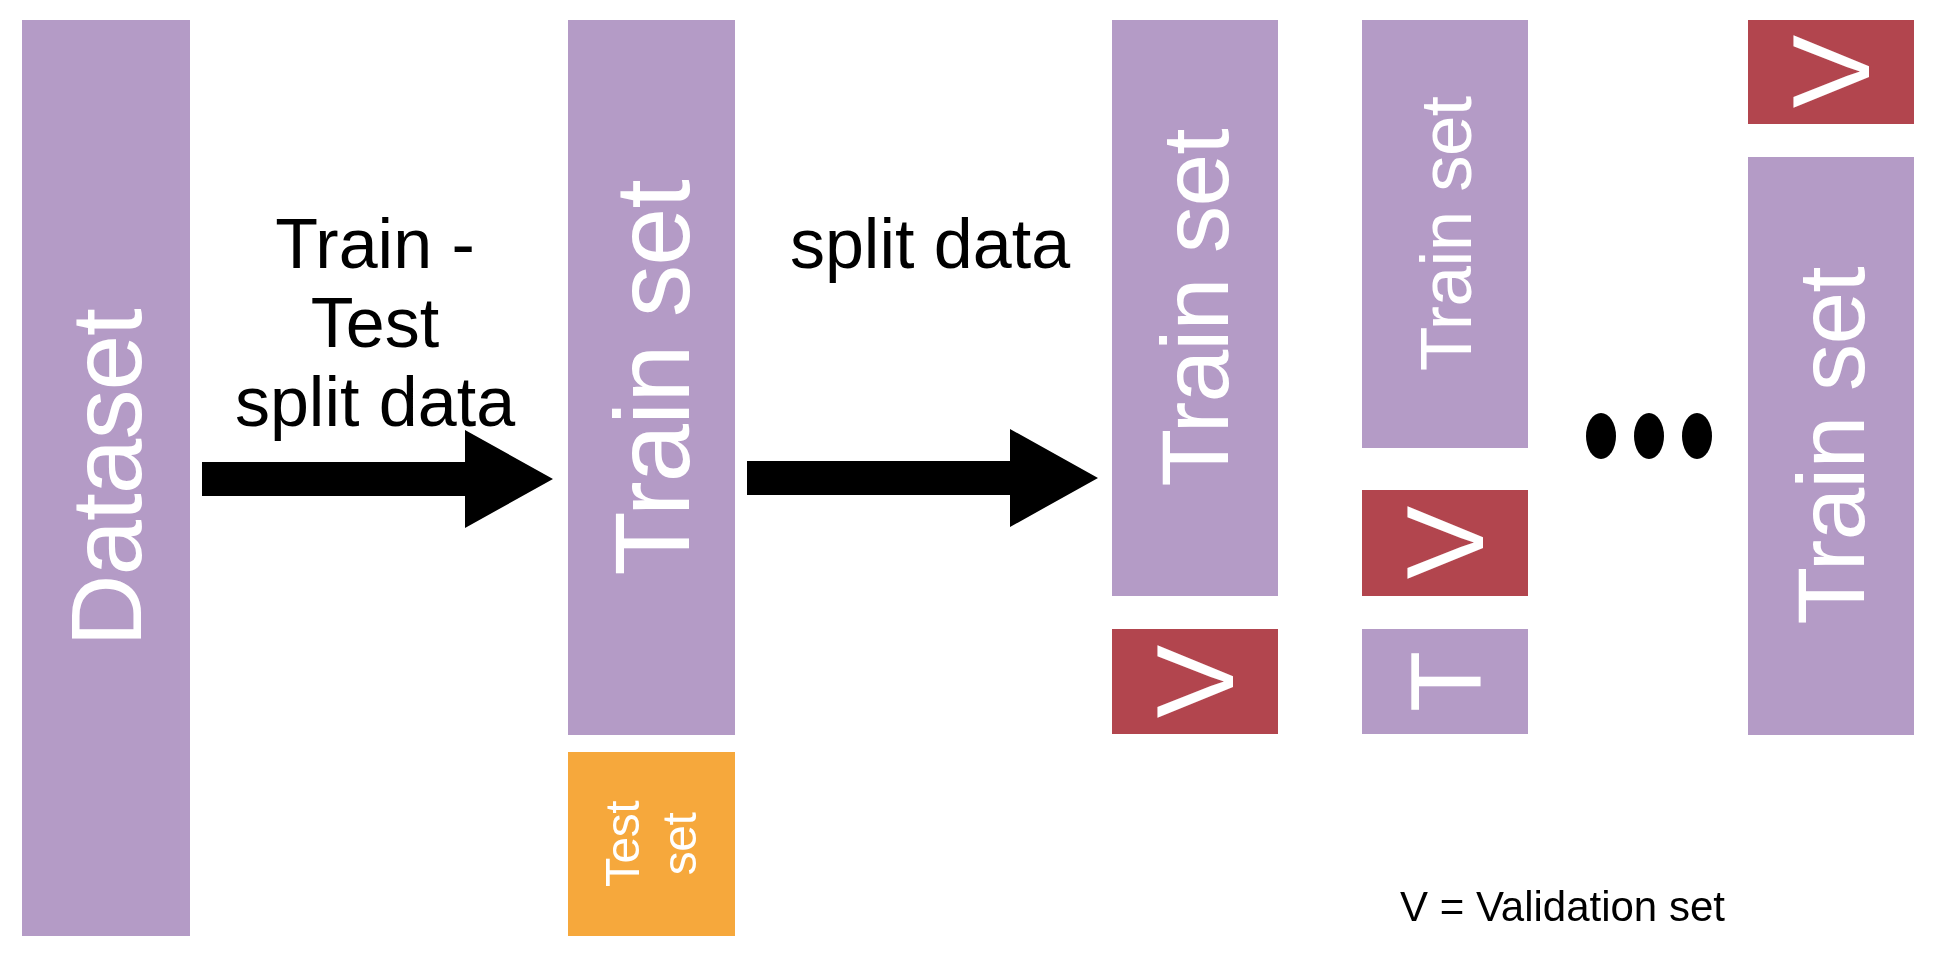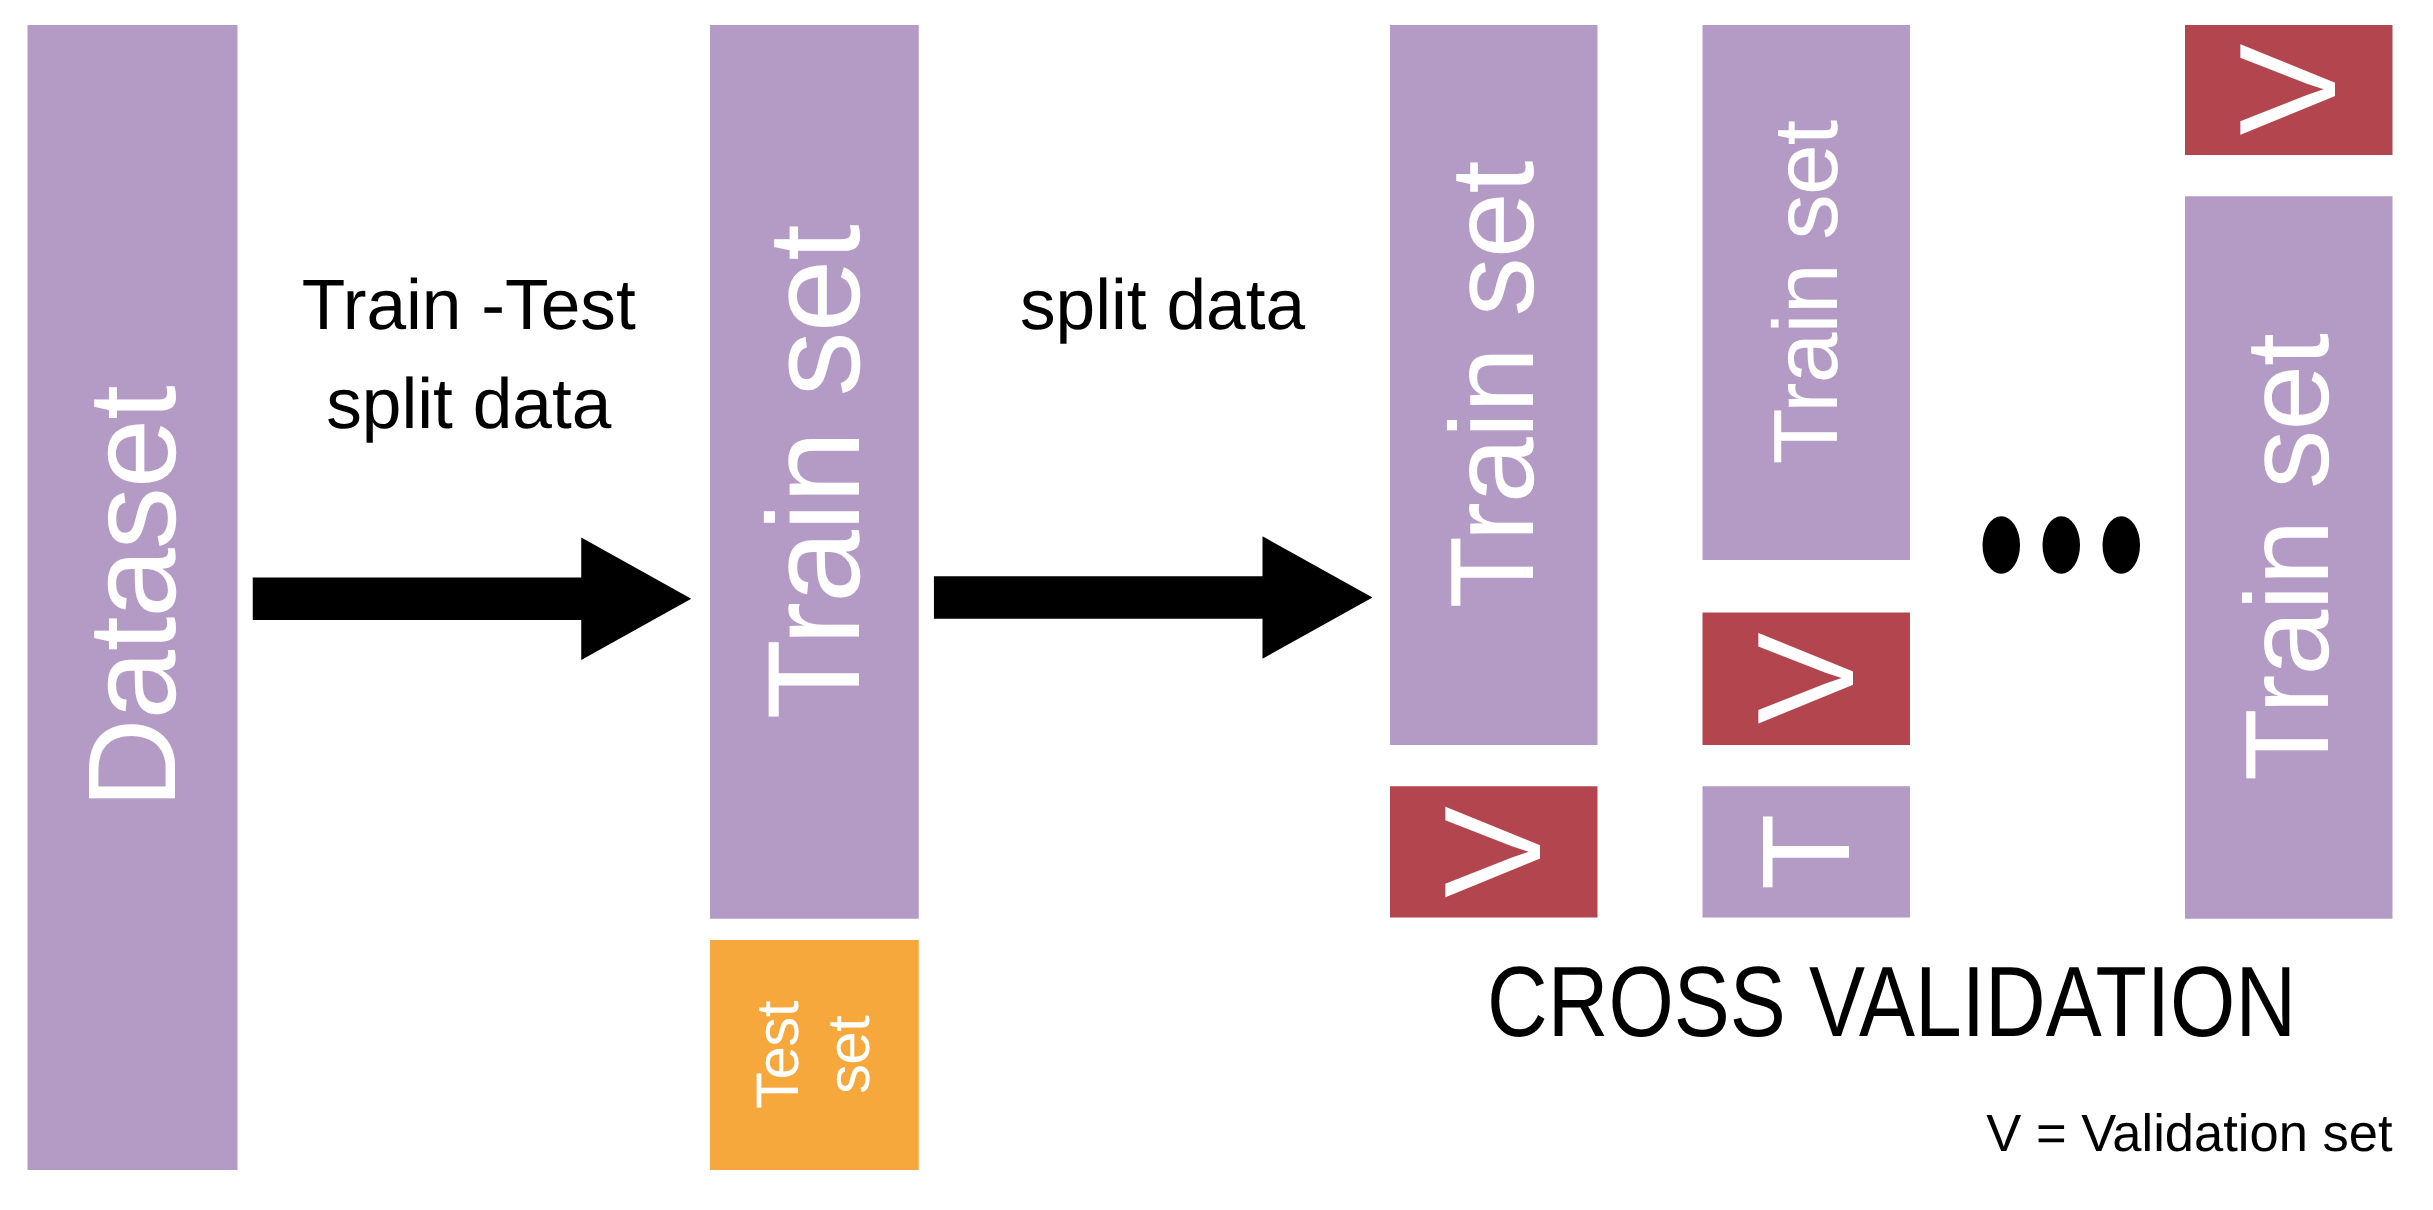--- a/index.html
+++ b/index.html
@@ -14,30 +14,30 @@
   .bar.orange{background:var(--c-orange,#f6a83c);}
   .vlabel{
     position:absolute;left:50%;top:50%;
     transform:translate(-50%,-50%) rotate(-90deg);
     white-space:nowrap;color:var(--c-label,#ffffff);
     line-height:1;letter-spacing:-0.01em;
   }
   .vlabel.two-line{white-space:normal;text-align:center;line-height:1.18;}
   .caption{
     position:absolute;text-align:center;color:var(--c-text,#000000);
-    font-size:57px;line-height:79px;
+    font-size:70px;line-height:79px;
   }
   .arrow{position:absolute;}
   .arrow svg{display:block;}
   .dots{position:absolute;display:flex;justify-content:space-between;align-items:center;}
   .dot{width:30px;height:46px;border-radius:50%;background:var(--c-text,#000000);}
   .cv-title{position:absolute;text-align:center;color:var(--c-text,#000000);}
   .cv-title span{display:inline-block;font-size:80px;line-height:1;white-space:nowrap;
     transform:scaleX(0.84);transform-origin:center;}
-  .cv-legend{position:absolute;text-align:right;color:var(--c-text,#000000);
+  .cv-legend{position:absolute;color:var(--c-text,#000000);
     font-size:42px;line-height:1.1;}
 
   
   #bar-dataset{left:22px;top:20px;width:168px;height:916px;}
   #bar-dataset .vlabel{font-size:100px;}
   #caption-step1{left:215px;top:205px;width:320px;}
   #arrow1{left:202px;top:430px;}
   #bar-trainset{left:568px;top:20px;width:167px;height:715px;}
   #bar-trainset .vlabel{font-size:105px;}
   #block-testset{left:568px;top:752px;width:167px;height:184px;}
@@ -124,18 +124,15 @@
     <span class="dot"></span>
   </div>
 
   <div class="bar red vblock" id="fold3-v">
     <span class="vlabel">V</span>
   </div>
   <div class="bar purple" id="fold3-train">
     <span class="vlabel">Train set</span>
   </div>
 
-  <div class="cv-title" id="cv-title">
-    <span>CROSS VALIDATION</span>
-  </div>
   <div class="cv-legend" id="cv-legend">V = Validation set</div>
 
 </div>
 
 </body></html>

